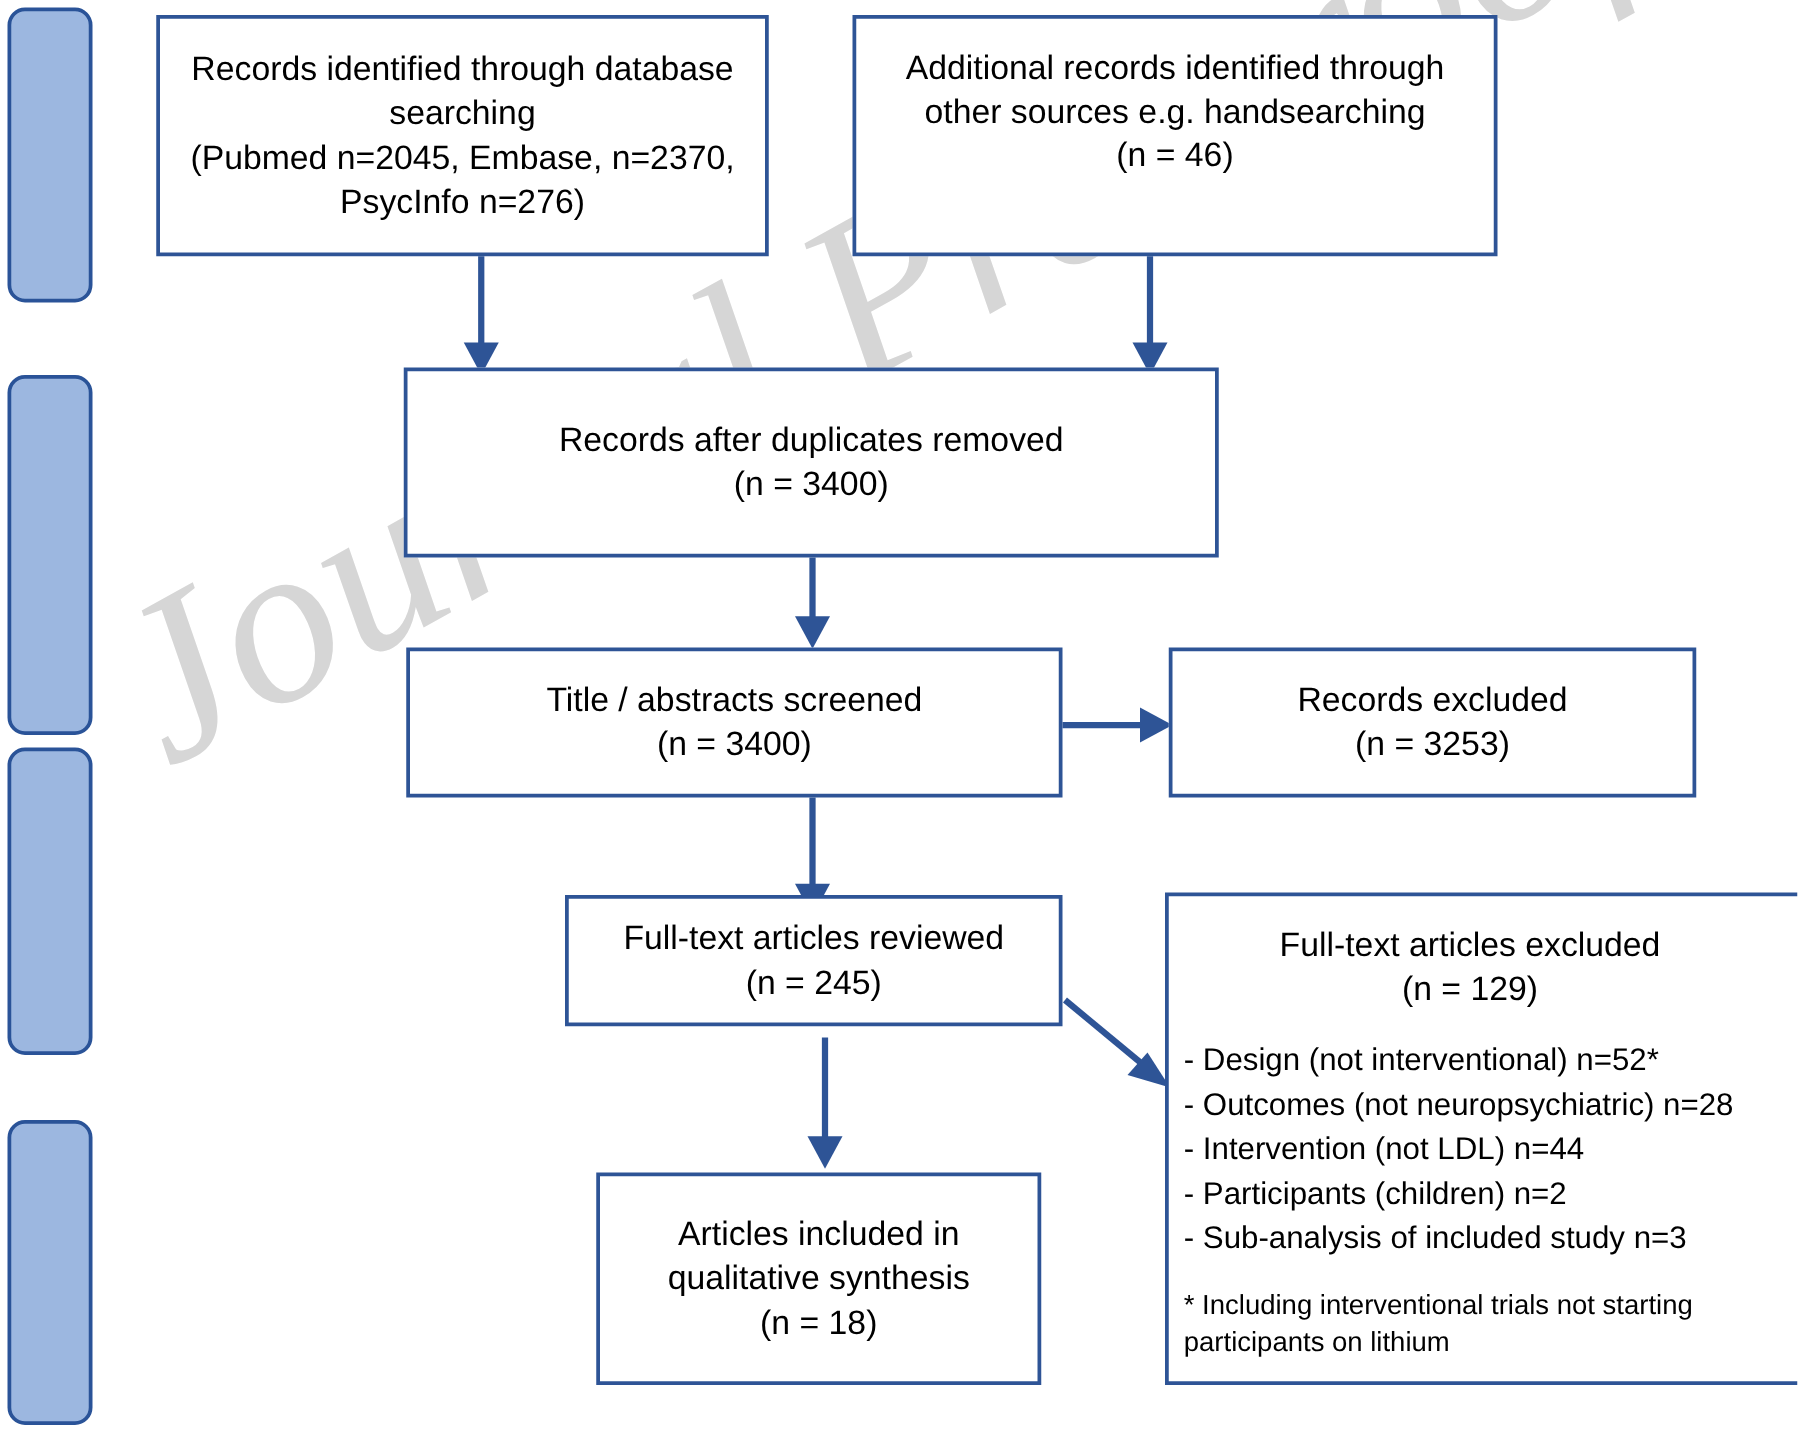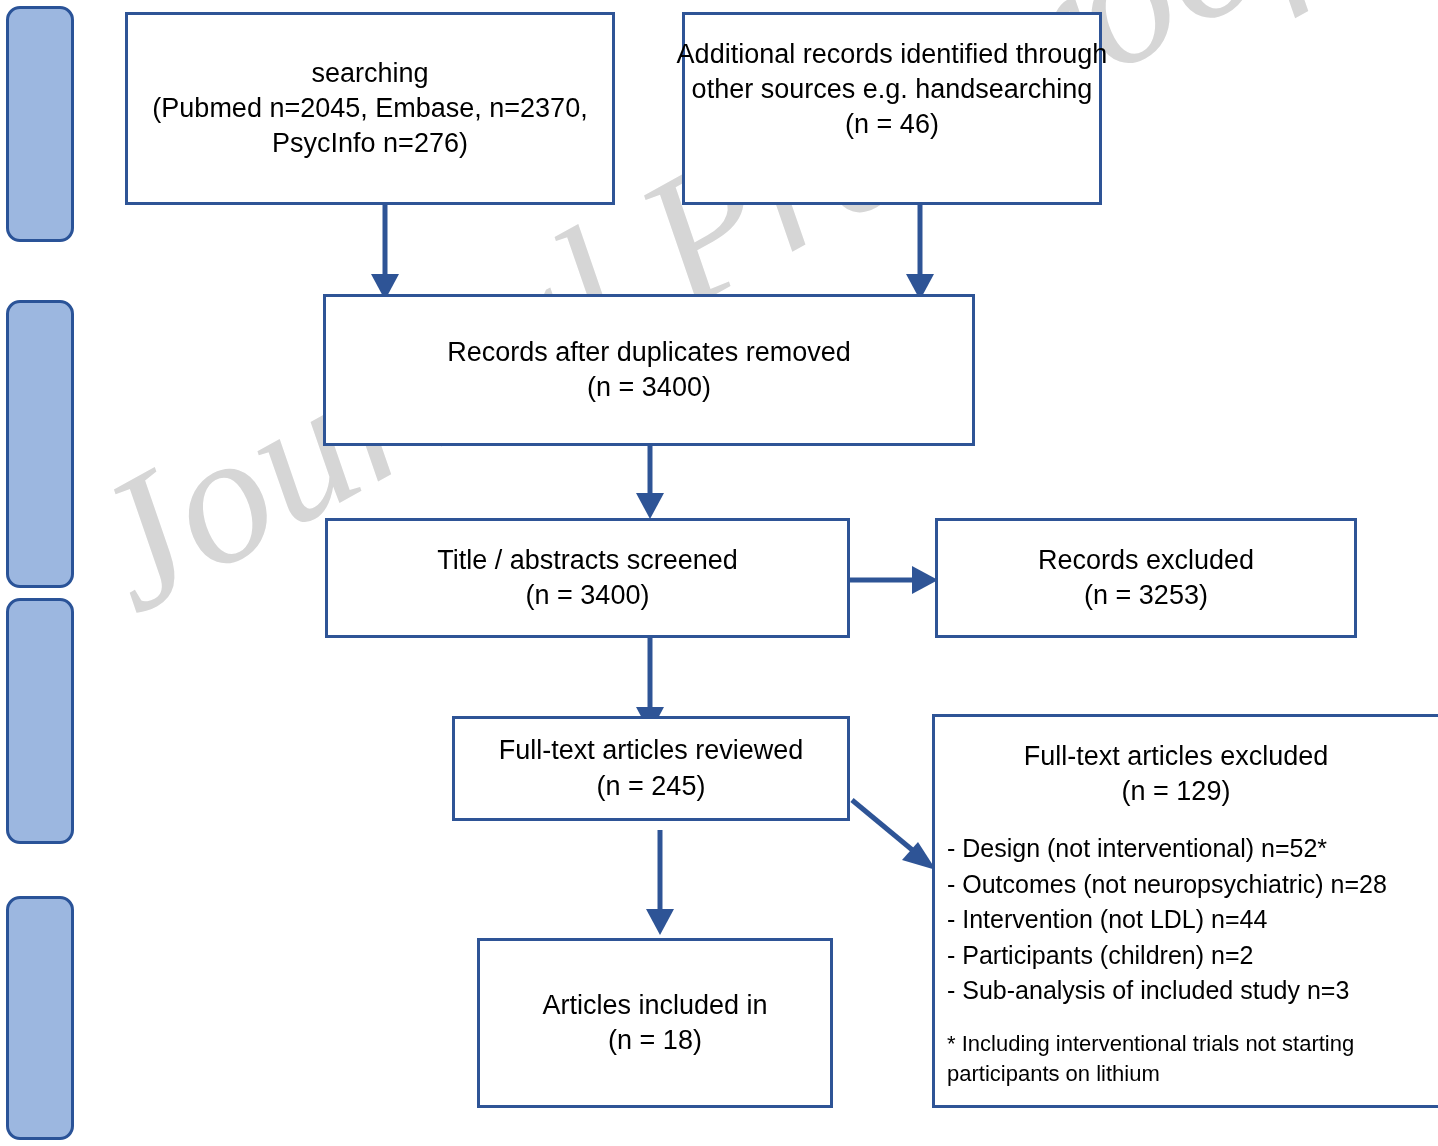--- a/index.html
+++ b/index.html
@@ -169,26 +169,27 @@
   </div>
 
   <div class="connector" style="left:630px;top:830px;width:60px;height:110px;">
     <svg width="60" height="110" viewBox="0 0 60 110">
       <line x1="30" y1="0" x2="30" y2="86" stroke="#2e5496" stroke-width="5"></line>
       <polygon points="30,105 16,79 44,79" fill="#2e5496"></polygon>
     </svg>
   </div>
 
   <div class="flow-box" style="left:125px;top:12px;width:490px;height:193px;">
+    <div class="line">Records identified through database</div>
     <div class="line">searching</div>
     <div class="line">(Pubmed n=2045, Embase, n=2370,</div>
     <div class="line">PsycInfo n=276)</div>
   </div>
 
-  <div class="flow-box top-align" style="left:682px;top:12px;width:420px;height:193px;">
+  <div class="flow-box top-align" style="left:682px;top:12px;width:516px;height:193px;">
     <div class="line">Additional records identified through</div>
     <div class="line">other sources e.g. handsearching</div>
     <div class="line">(n = 46)</div>
   </div>
 
   <div class="flow-box" style="left:323px;top:294px;width:652px;height:152px;">
     <div class="line">Records after duplicates removed</div>
     <div class="line">(n = 3400)</div>
   </div>
 
@@ -215,16 +216,17 @@
       <div class="reason">- Outcomes (not neuropsychiatric) n=28</div>
       <div class="reason">- Intervention (not LDL) n=44</div>
       <div class="reason">- Participants (children) n=2</div>
       <div class="reason">- Sub-analysis of included study n=3</div>
     </div>
     <div class="footnote">* Including interventional trials not starting participants on lithium</div>
   </div>
 
   <div class="flow-box" style="left:477px;top:938px;width:356px;height:170px;">
     <div class="line">Articles included in</div>
+    <div class="line">qualitative synthesis</div>
     <div class="line">(n = 18)</div>
   </div>
 
 </div>
 
 </body></html>

